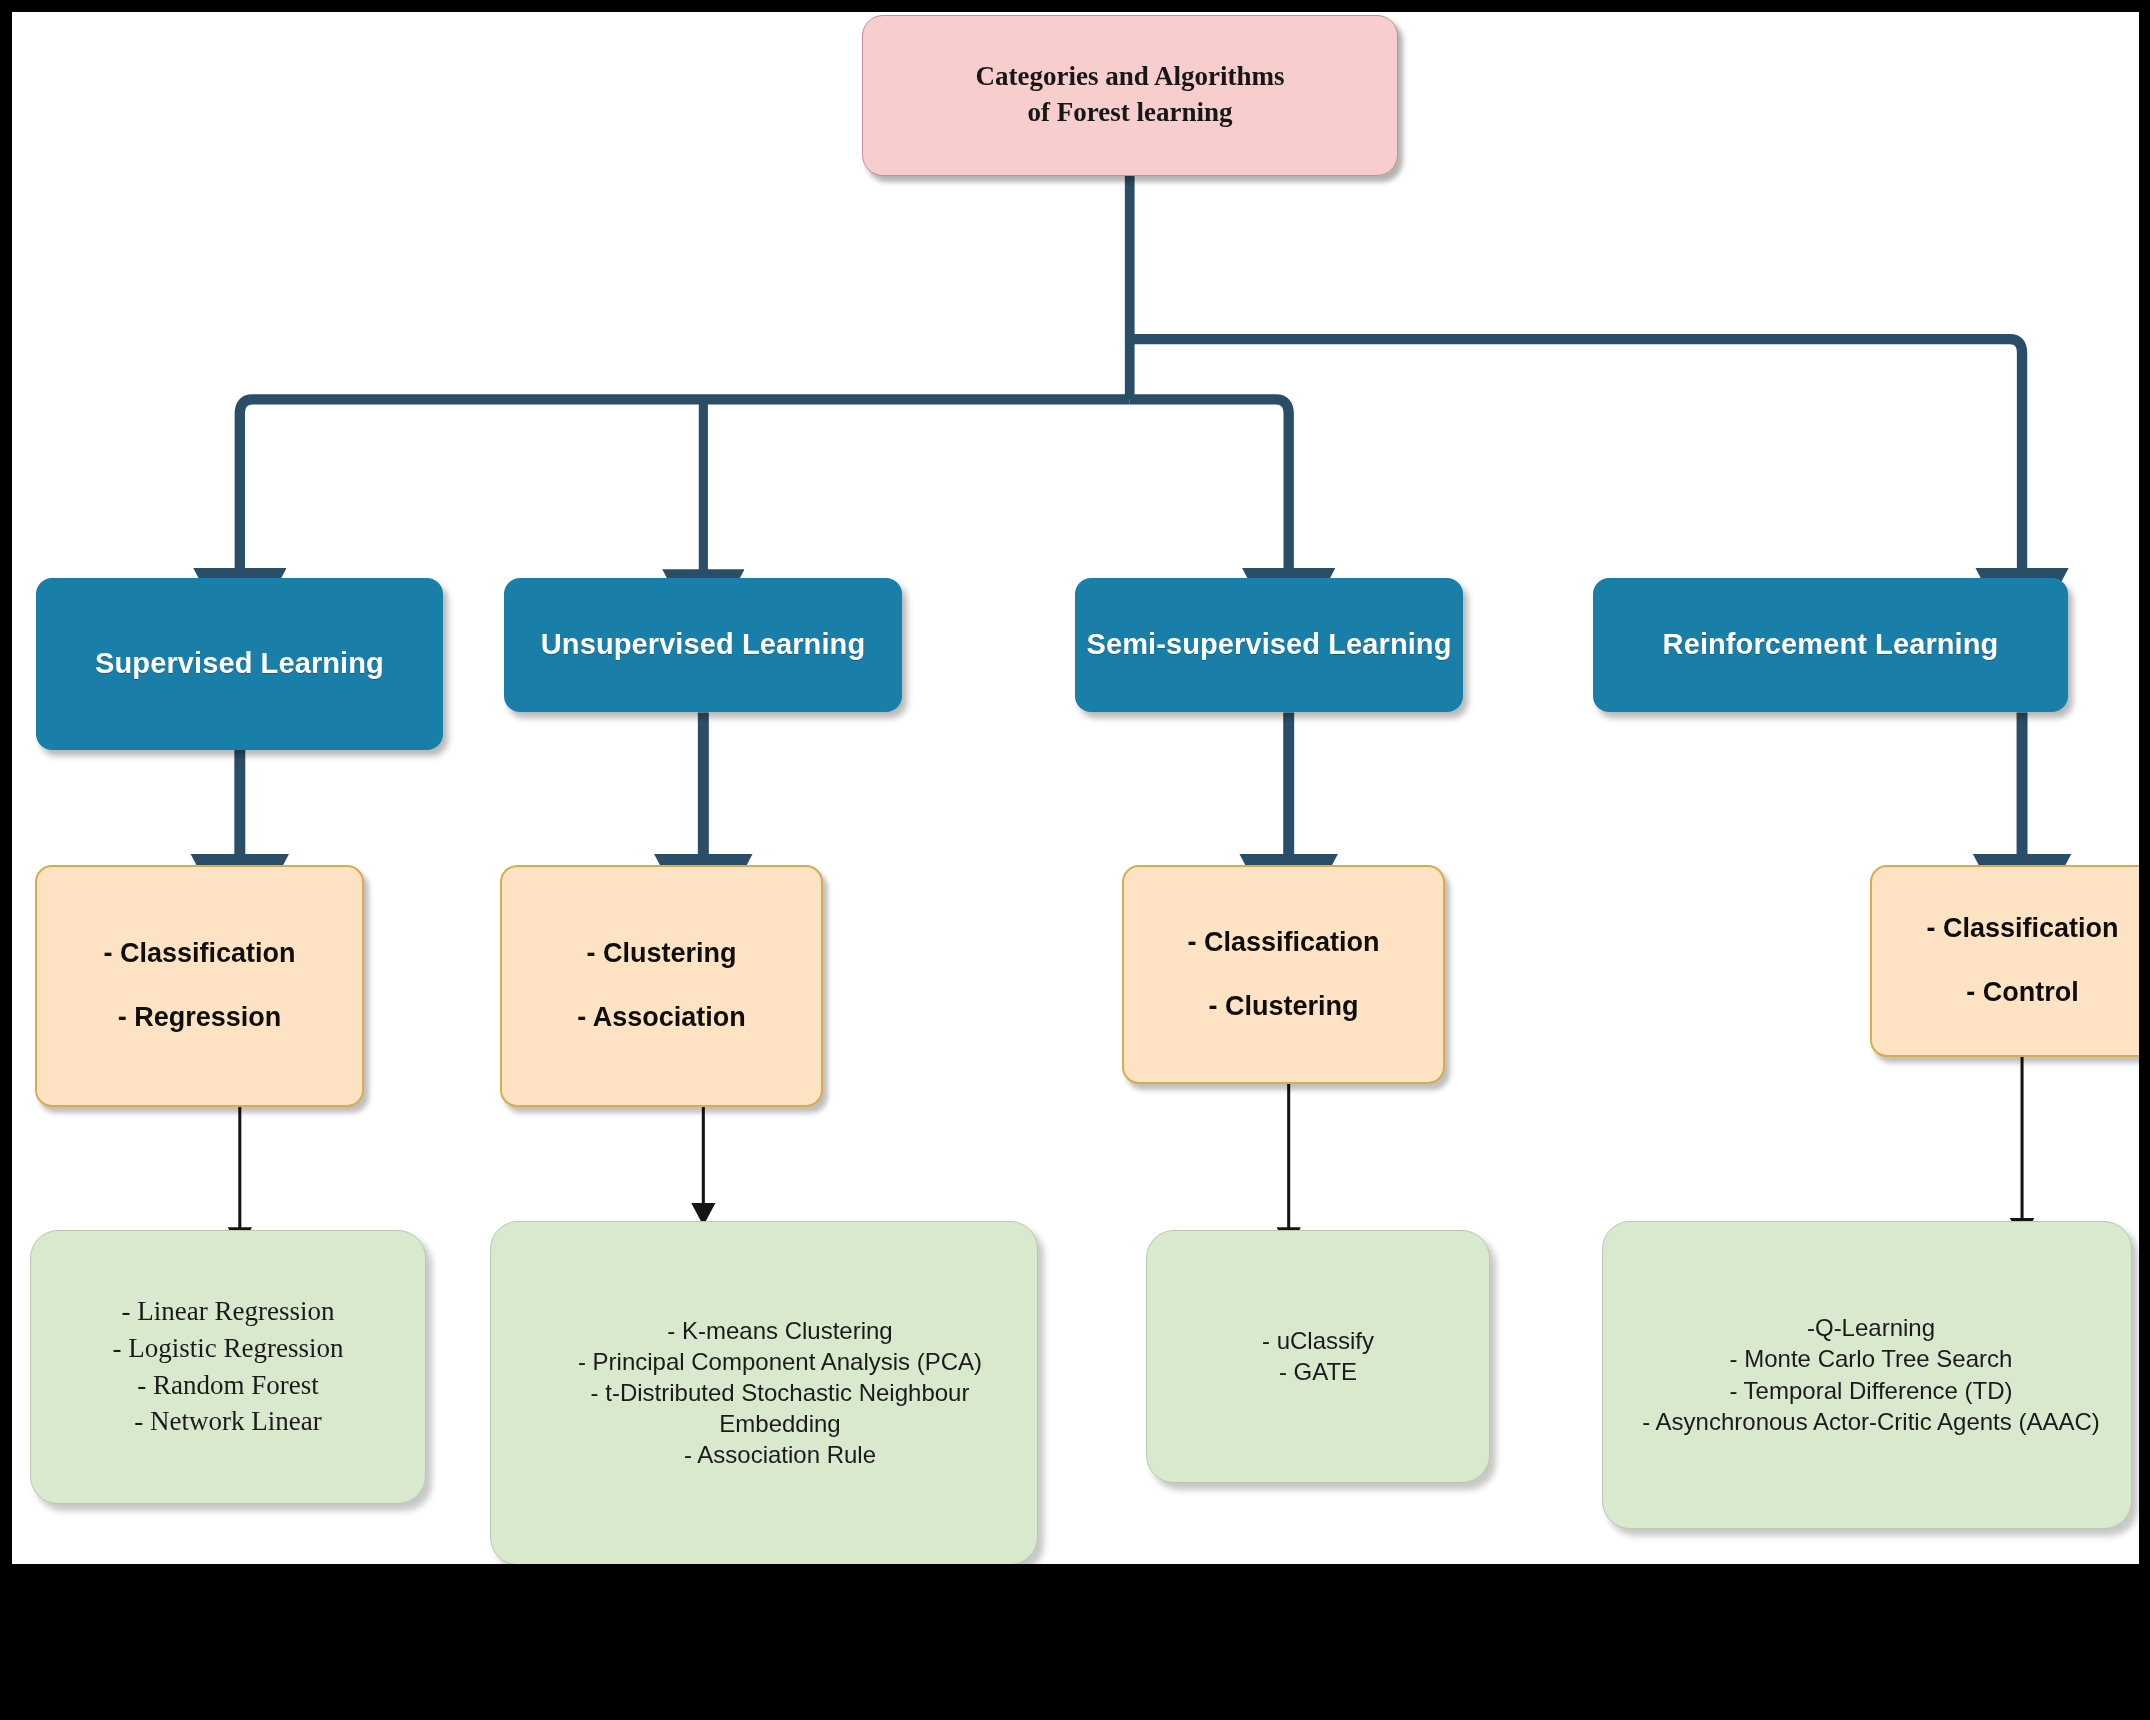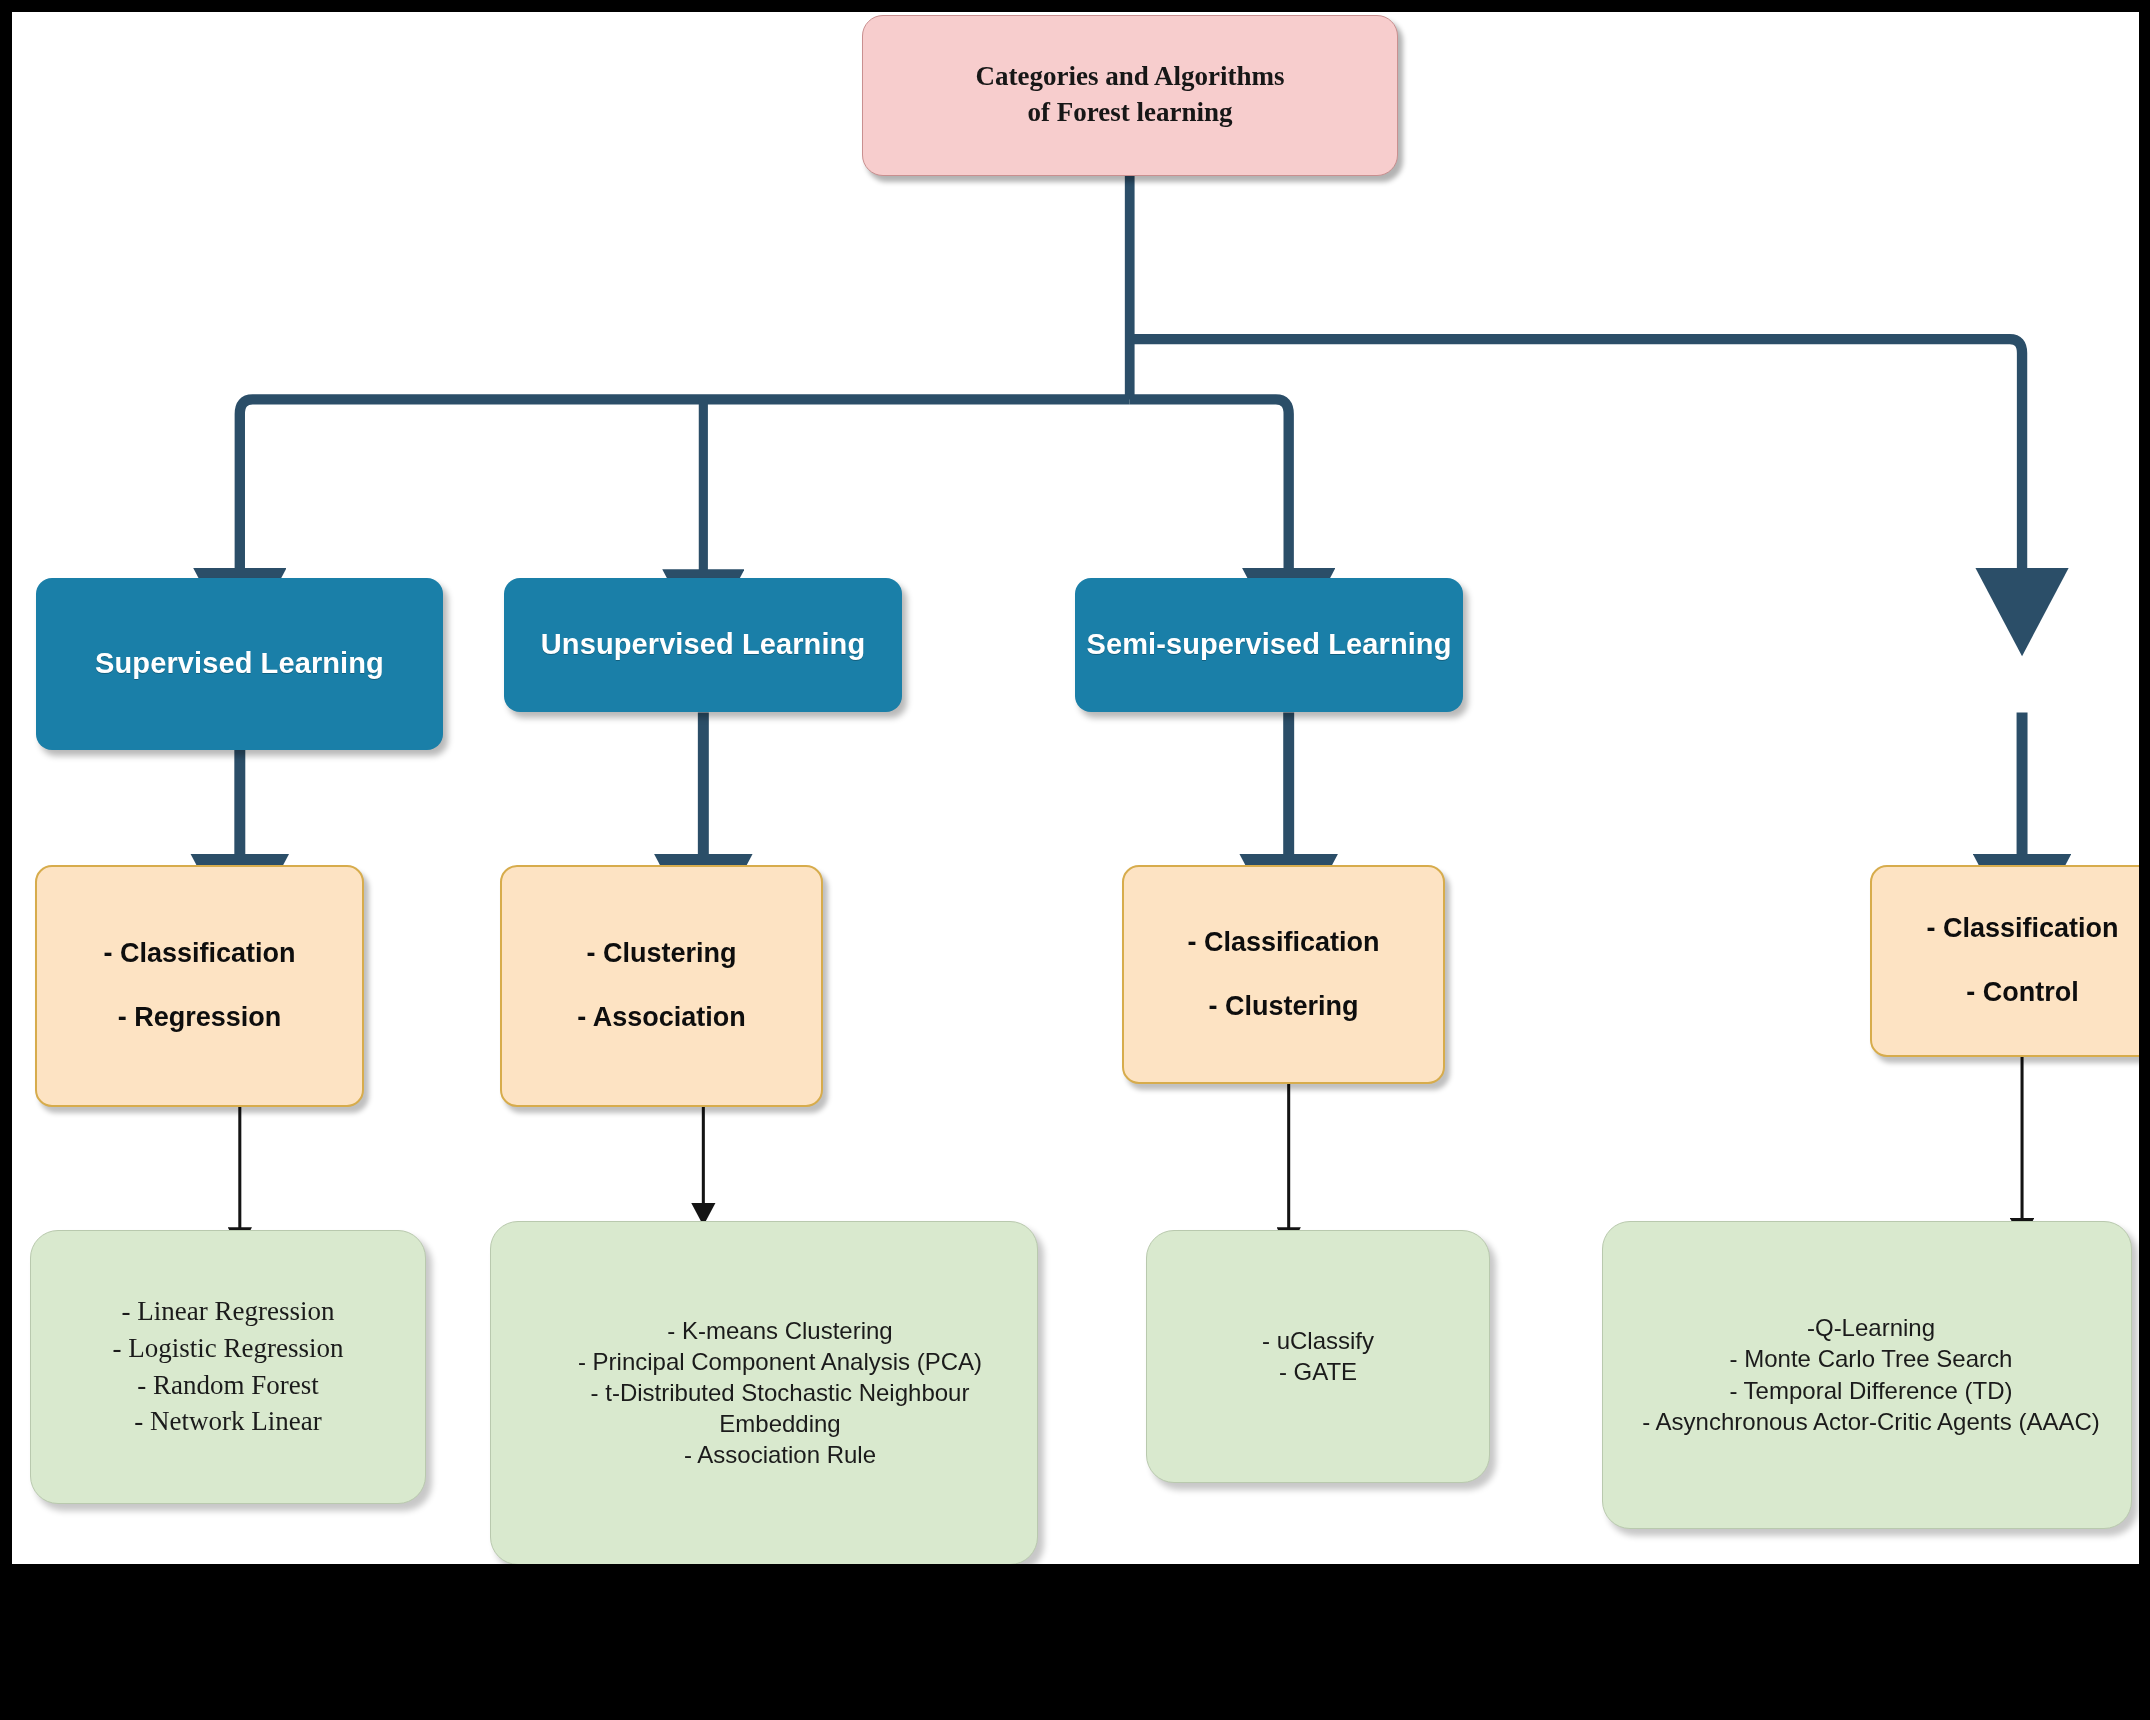--- a/index.html
+++ b/index.html
@@ -136,20 +136,23 @@
     </div>
 
     <div class="node cat" style="left:492px; top:566px; width:398px; height:134px;">
       <span>Unsupervised Learning</span>
     </div>
 
     <div class="node cat" style="left:1063px; top:566px; width:388px; height:134px;">
       <span>Semi-supervised Learning</span>
     </div>
 
+    <div class="node cat" style="left:1581px; top:566px; width:475px; height:134px;">
+      <span>Reinforcement Learning</span>
+    </div>
 
     <div class="node task" style="left:23px; top:853px; width:329px; height:242px;">
       <span class="ln">- Classification</span>
       <span class="gap"></span>
       <span class="ln">- Regression</span>
     </div>
 
     <div class="node task" style="left:488px; top:853px; width:323px; height:242px;">
       <span class="ln">- Clustering</span>
       <span class="gap"></span>

